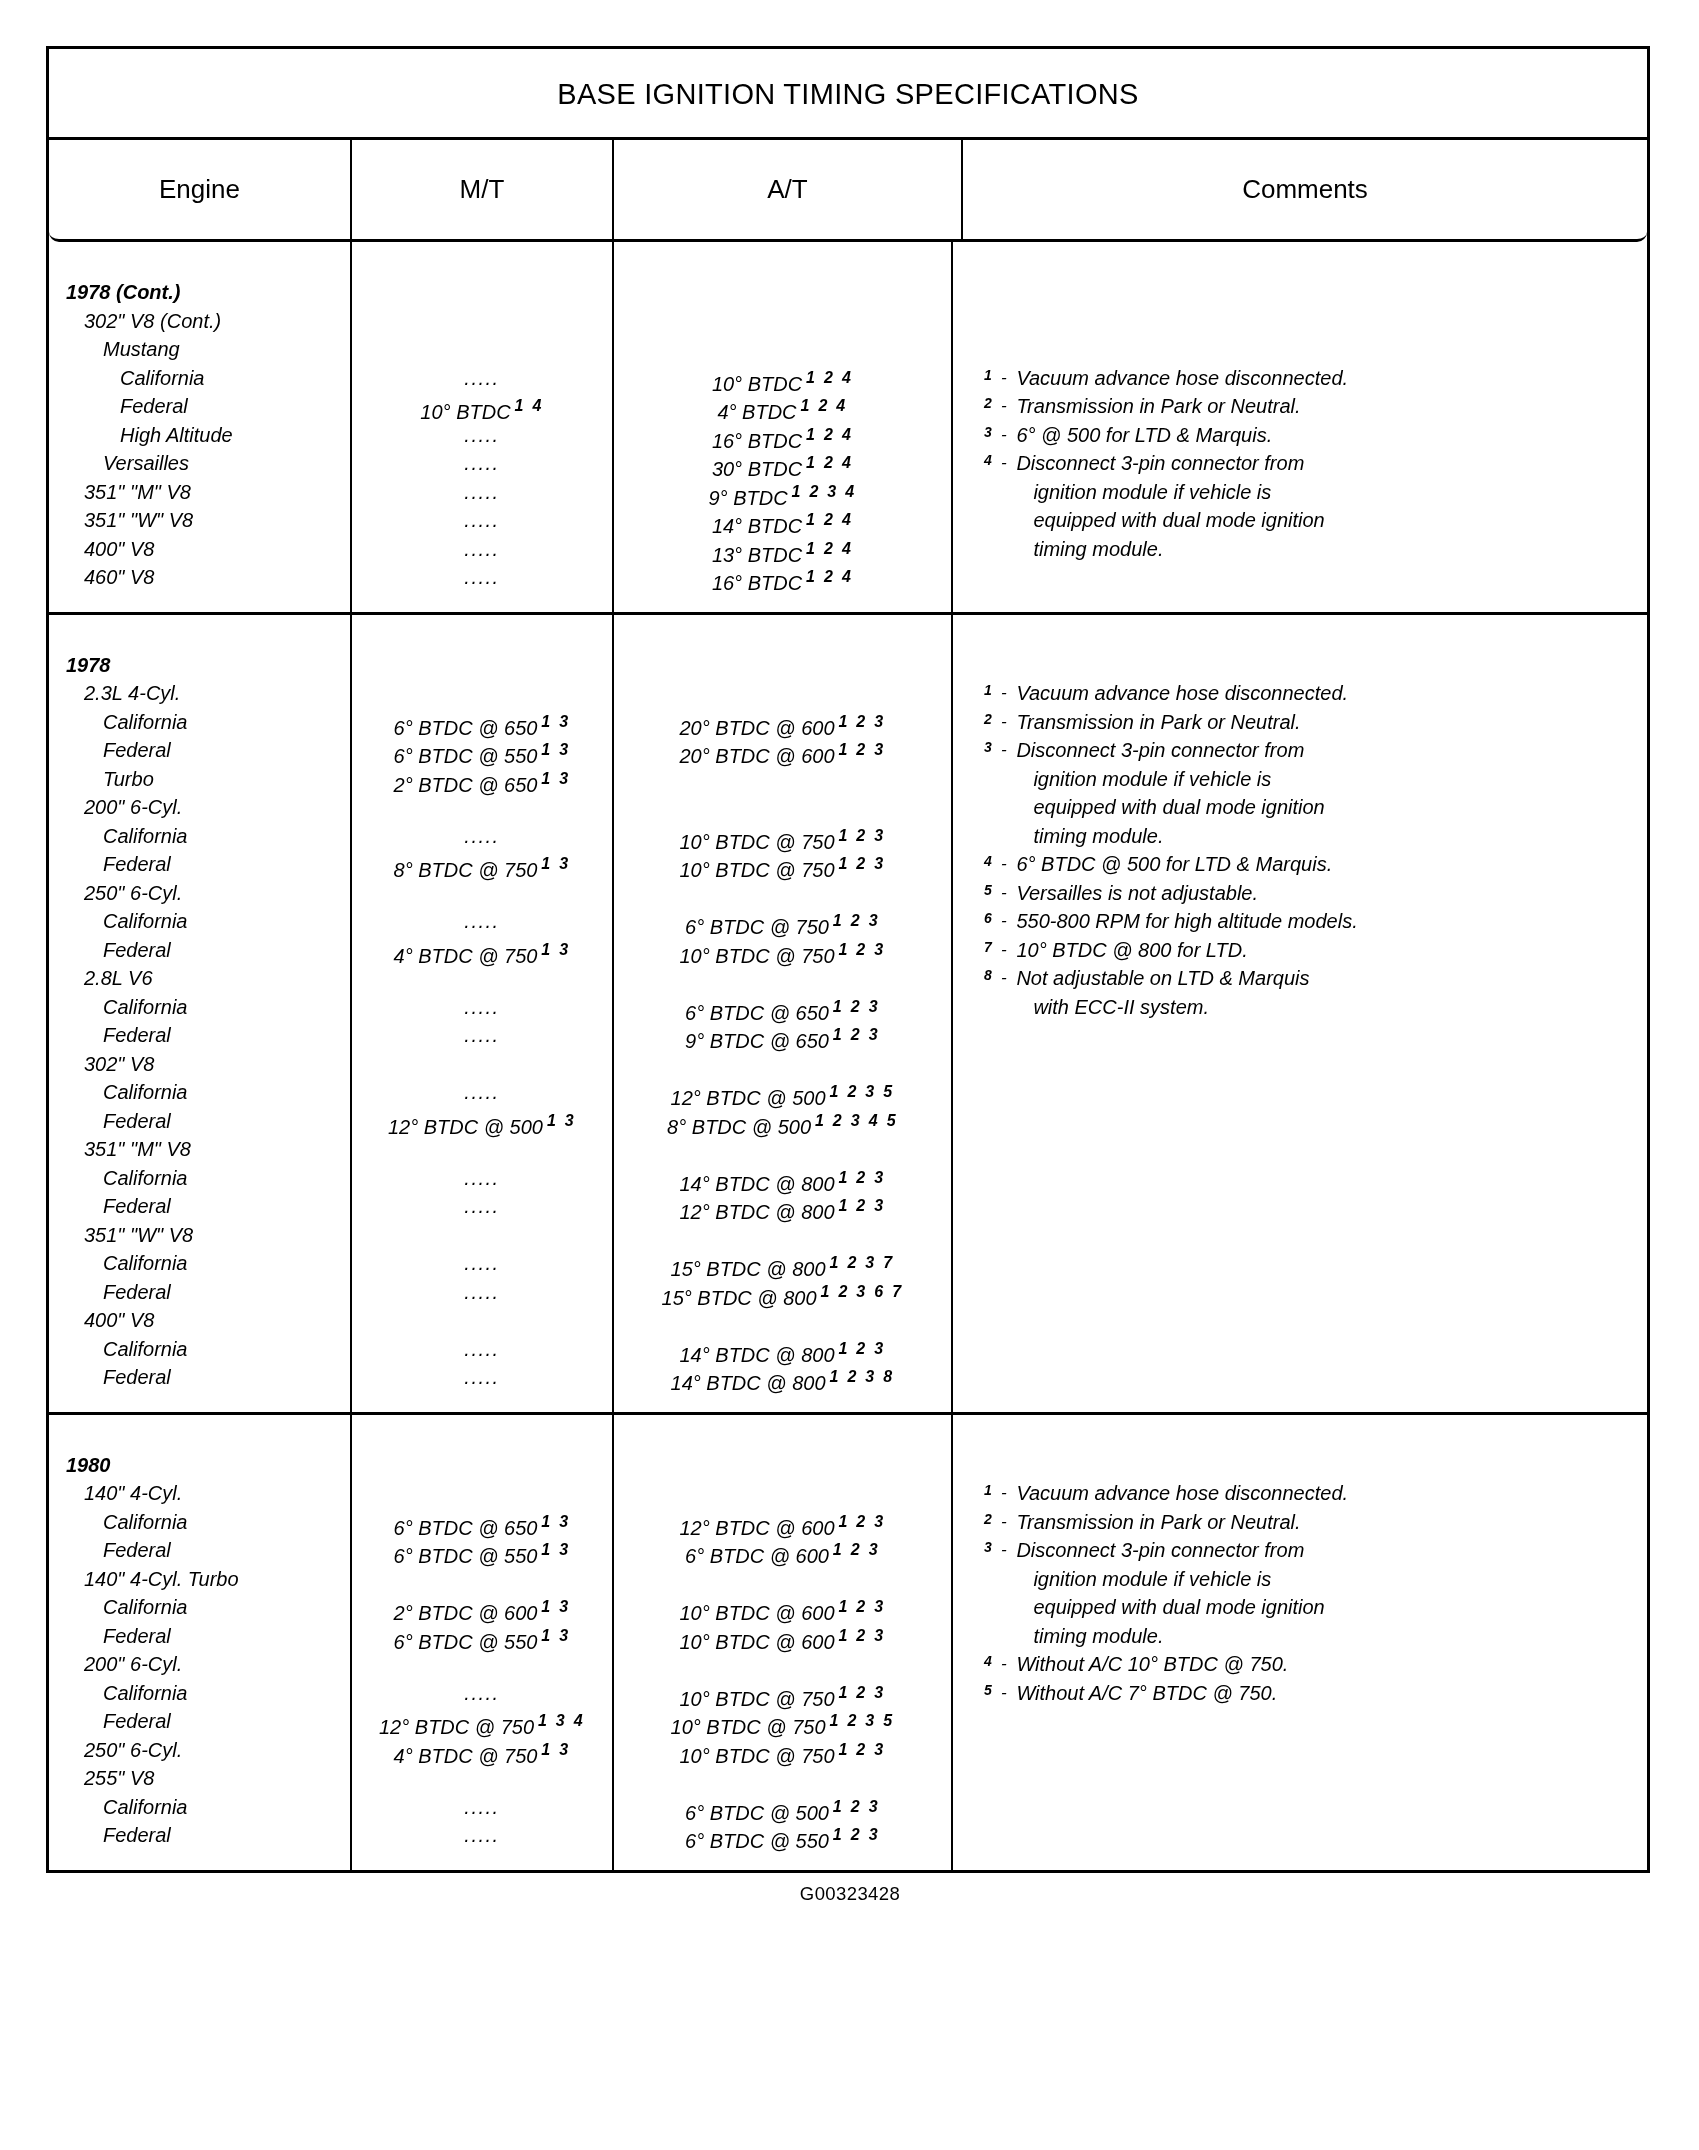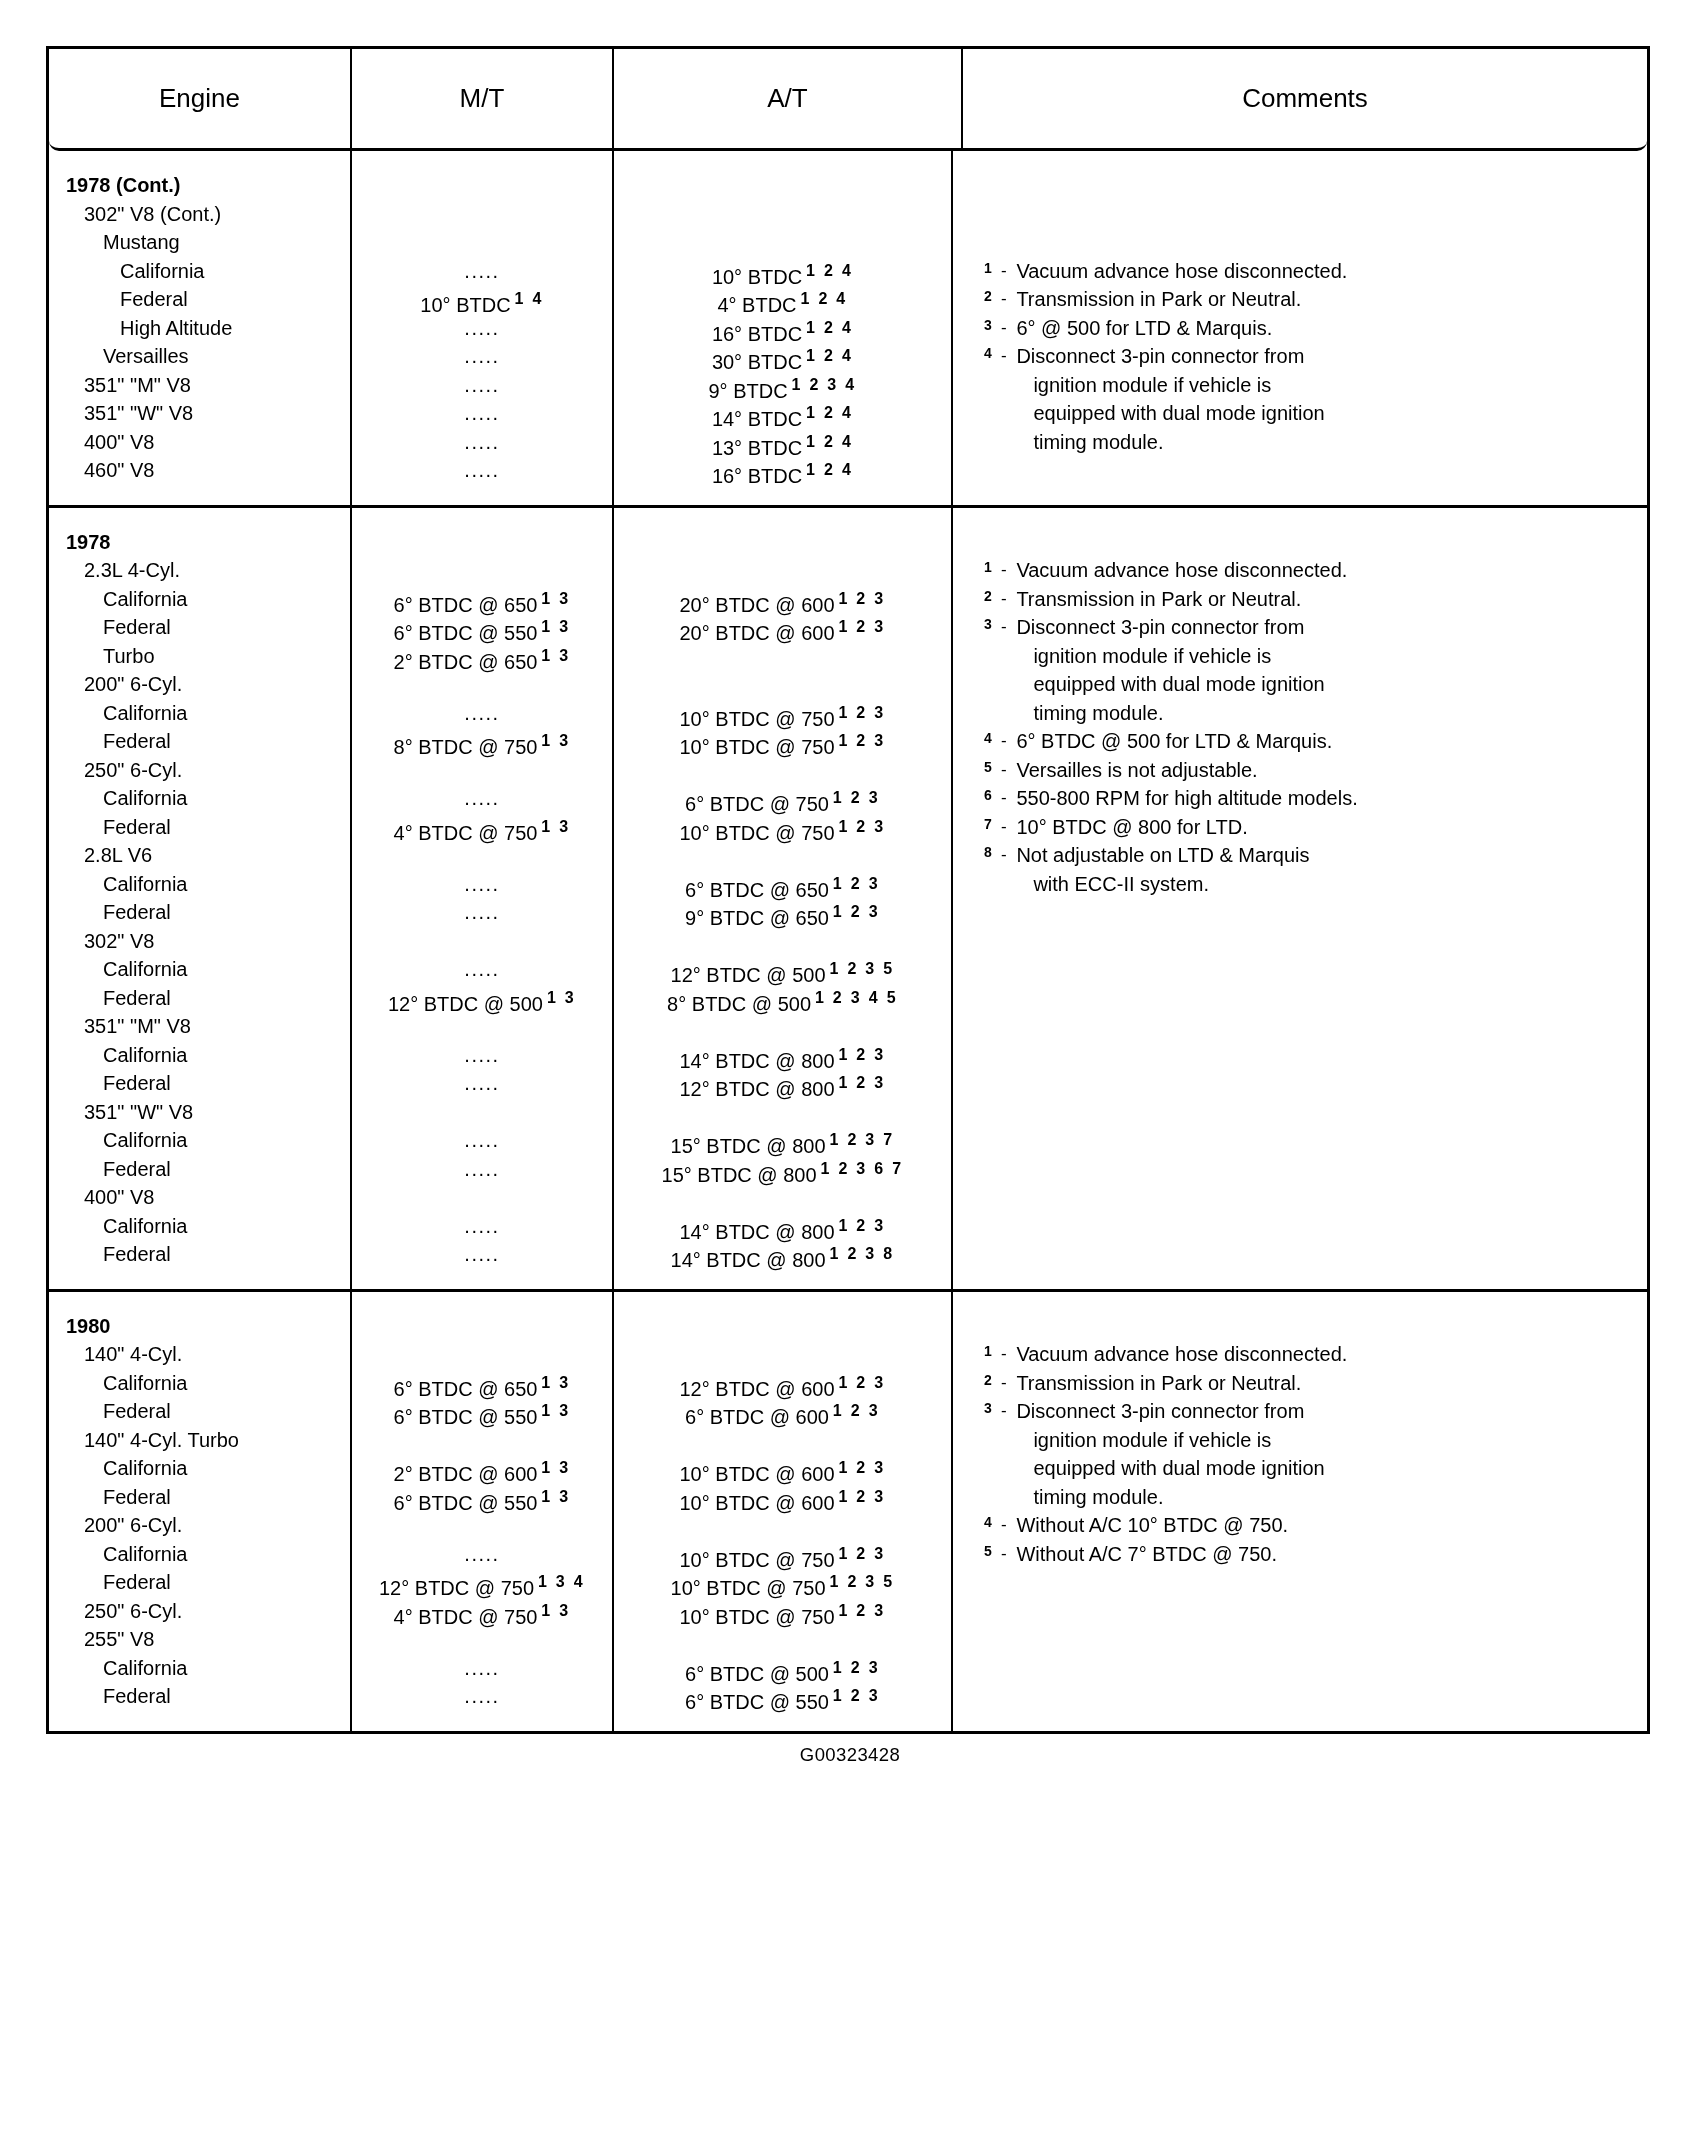--- a/index.html
+++ b/index.html
@@ -65,22 +65,23 @@
 
   
   .section {
     display: flex;
     border-bottom: 3.1px solid #000;
   }
   .section:last-child { border-bottom: none; }
 
   .cell {
     box-sizing: border-box;
-    padding-top: 20px;
+    padding-top: 36px;
     padding-bottom: 20px;
+    font-style: italic;
   }
   .cell.engine   { width: 301px; }
   .cell.mt       { width: 262px; border-left: 2.3px solid #000; }
   .cell.at       { width: 339px; border-left: 2.3px solid #000; }
   .cell.comments { width: 696px; border-left: 2.3px solid #000; flex: 1; }
 
   
   .line {
     height: 28.5px;
     line-height: 28.5px;
@@ -144,20 +145,23 @@
     text-align: center;
   }
 </style>
 </head>
 <body>
 
 <div class="page">
 
   <div class="spec-table">
 
+    <div class="title-band">
+      <div class="title-text">BASE IGNITION TIMING SPECIFICATIONS</div>
+    </div>
 
     <div class="head-band">
       <div class="head-cell col-engine">Engine</div>
       <div class="head-cell col-mt">M/T</div>
       <div class="head-cell col-at">A/T</div>
       <div class="head-cell col-comm">Comments</div>
     </div>
 
     <div id="sections-root">
         <div class="section">

